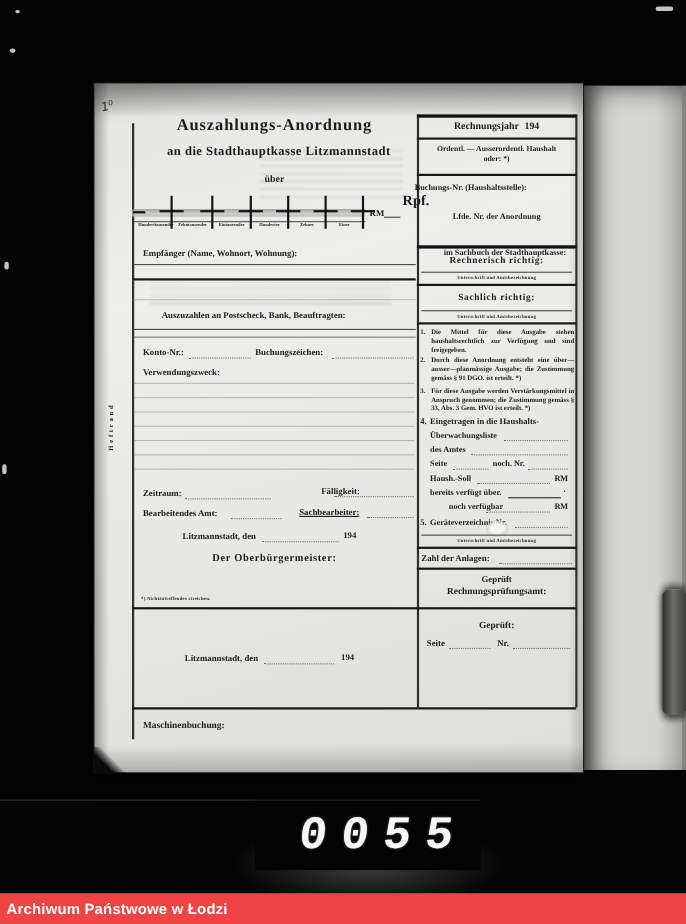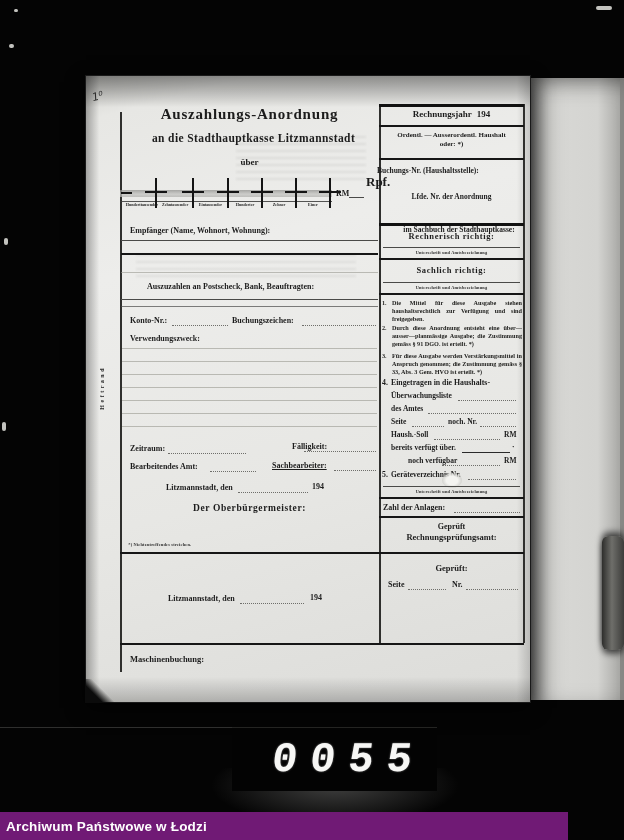--- a/index.html
+++ b/index.html
@@ -69,21 +69,21 @@
   
   .film-line{position:absolute;left:0;top:727px;width:233px;height:1px;background:#3b3b39;opacity:.8;}
   .counter{position:absolute;left:232px;top:727px;width:205px;height:64px;background:#030303;
      border-top:1px solid #242422;display:flex;align-items:center;justify-content:flex-end;
      padding-right:12px;box-sizing:border-box;}
   .digits{font-family:"Liberation Mono","DejaVu Sans Mono",monospace;font-size:42px;
      color:#f7f7f5;letter-spacing:13px;transform:skewX(-7deg);font-weight:bold;
      text-shadow:0 0 2px rgba(255,255,255,.5);}
   .glow{position:absolute;left:210px;top:768px;width:250px;height:58px;
      background:radial-gradient(ellipse at 50% 30%,rgba(160,160,158,.38),rgba(0,0,0,0) 70%);}
-  .bottom-bar{position:absolute;left:0;top:812px;width:568px;height:28px;background:#701a75;
+  .bottom-bar{position:absolute;left:0;top:812px;width:624px;height:28px;background:#ef4444;
      display:flex;align-items:center;}
   .bottom-bar span{color:#fefefe;font-family:"Liberation Sans","DejaVu Sans",sans-serif;
      font-weight:bold;font-size:13.5px;padding-left:6px;letter-spacing:.2px;}
 </style>
 </head>
 <body>
 
 <div class="stage">
 
   <div class="speck" style="left:14px;top:9px;width:4px;height:3px;"></div>

